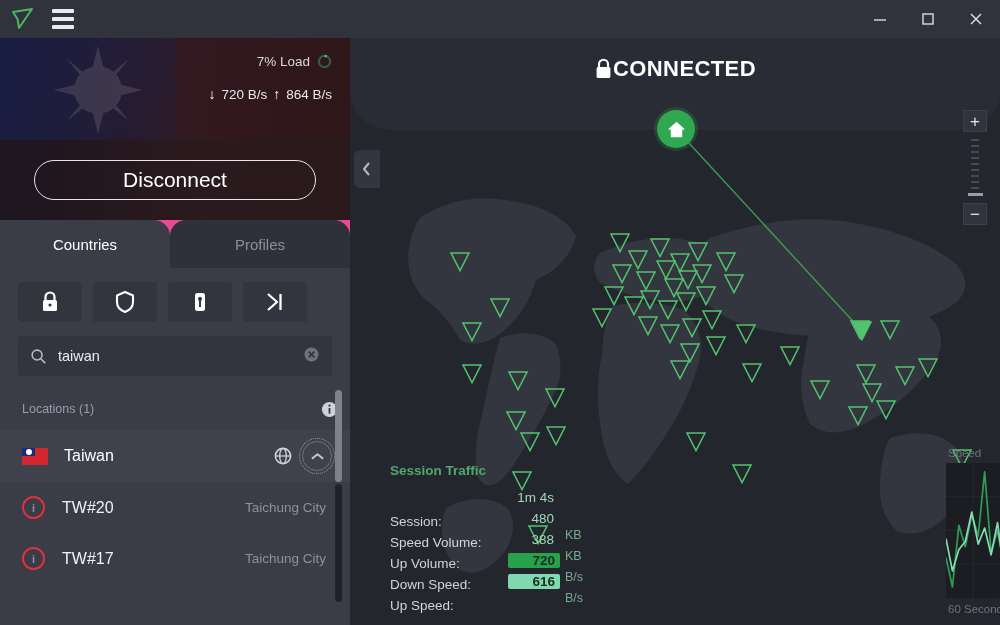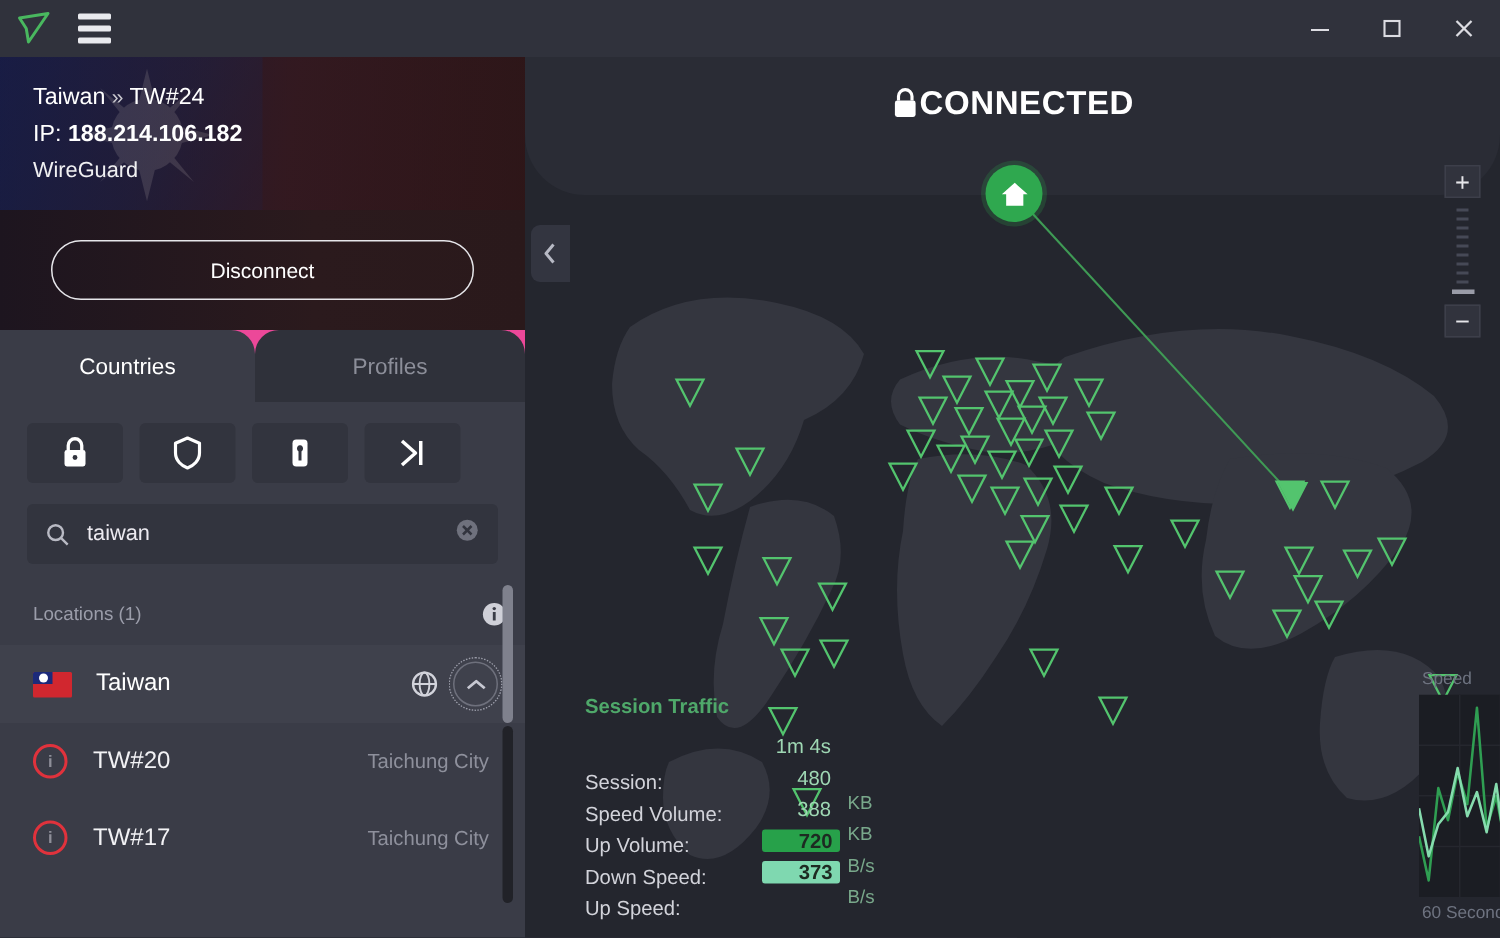--- a/index.html
+++ b/index.html
@@ -64,21 +64,21 @@
   .speed-row { display: flex; align-items: center; justify-content: flex-end;
     gap: 6px; margin-top: 17px; color: #e8e8ed; font-size: 13.5px; }
   .speed-row .arw { font-size: 14px; color: #ffffff; }
 
   
   .disc-wrap { height: 80px; background: #221519; display: flex; align-items: center;
     justify-content: center;
     background: linear-gradient(90deg, #1d151f 0%, #2b1a1d 60%, #2a191b 100%); }
   .disconnect-btn {
     width: 282px; height: 40px; border: 1.6px solid #e6e6ea; border-radius: 22px;
-    background: transparent; color: #ffffff; font-size: 14px; cursor: pointer;
+    background: transparent; color: #ffffff; font-size: 21px; cursor: pointer;
     font-family: "Liberation Sans", sans-serif;
   }
 
   
   .tabs { display: flex; height: 48px; background: #ec4899; align-items: center; }
   .tab { height: 48px; display: flex; align-items: center; justify-content: center;
     font-size: 15px; cursor: pointer; position: relative; }
   .tab.active { background: #3a3c47; color: #ffffff; width: 170px;
     border-radius: 0 16px 0 0; }
   .tab.inactive { color: #8c8e99; width: 180px; background: #2f313a;
@@ -227,33 +227,36 @@
             <polygon points="98,50 70,43 70,57"></polygon>
             <polygon points="16,16 38,34 34,38"></polygon>
             <polygon points="84,84 62,66 66,62"></polygon>
             <polygon points="84,16 66,38 62,34"></polygon>
             <polygon points="16,84 34,62 38,66"></polygon>
           </g>
         </g>
       </svg>
       <div class="conn-head-grad"></div>
 
-      <div class="conn-text">
-        <div class="ch-line">
-          <span>Taiwan</span>
-          <span class="chev-sep">»</span>
-          <span>TW#24</span>
-        </div>
-        <div class="ch-line">
-          <span>IP:</span>
-          <b>188.214.106.182</b>
-        </div>
-        <div class="ch-sub">WireGuard</div>
-      </div>
-
+
+      <div class="conn-right">
+        <div class="load-row">
+          <span>7% Load</span>
+          <svg class="load-ring" viewBox="0 0 20 20">
+            <circle cx="10" cy="10" r="7.5" fill="none" stroke="#2d5f3c" stroke-width="3"></circle>
+            <circle cx="10" cy="10" r="7.5" fill="none" stroke="#4fc06e" stroke-width="3" stroke-dasharray="47.1" stroke-dashoffset="43.8" transform="rotate(-90 10 10)"></circle>
+          </svg>
+        </div>
+        <div class="speed-row">
+          <span class="arw">↓</span>
+          <span>720 B/s</span>
+          <span class="arw">↑</span>
+          <span>864 B/s</span>
+        </div>
+      </div>
     </div>
 
     <div class="disc-wrap">
       <button class="disconnect-btn">Disconnect</button>
     </div>
 
     <div class="tabs">
       <div class="tab active">Countries</div>
       <div class="tab inactive">Profiles</div>
     </div>
@@ -499,21 +502,21 @@
             <span class="tval">388</span>
             <span class="tunit">KB</span>
           </div>
           <div class="trow">
             <span class="tlabel">Down Speed:</span>
             <span class="tval chip" style="background: rgb(39, 161, 74);">720</span>
             <span class="tunit">B/s</span>
           </div>
           <div class="trow">
             <span class="tlabel">Up Speed:</span>
-            <span class="tval chip" style="background: rgb(127, 216, 176);">373</span>
+            <span class="tval chip" style="background: rgb(127, 216, 176);">616</span>
             <span class="tunit">B/s</span>
           </div>
         </div>
     </div>
 
     <div class="graph">
       <span class="gtitle">Speed</span>
 
       <svg class="gplot" id="gplot" viewBox="0 0 380 135" preserveAspectRatio="none">
           <rect width="380" height="135" fill="#1b1d23"></rect>

